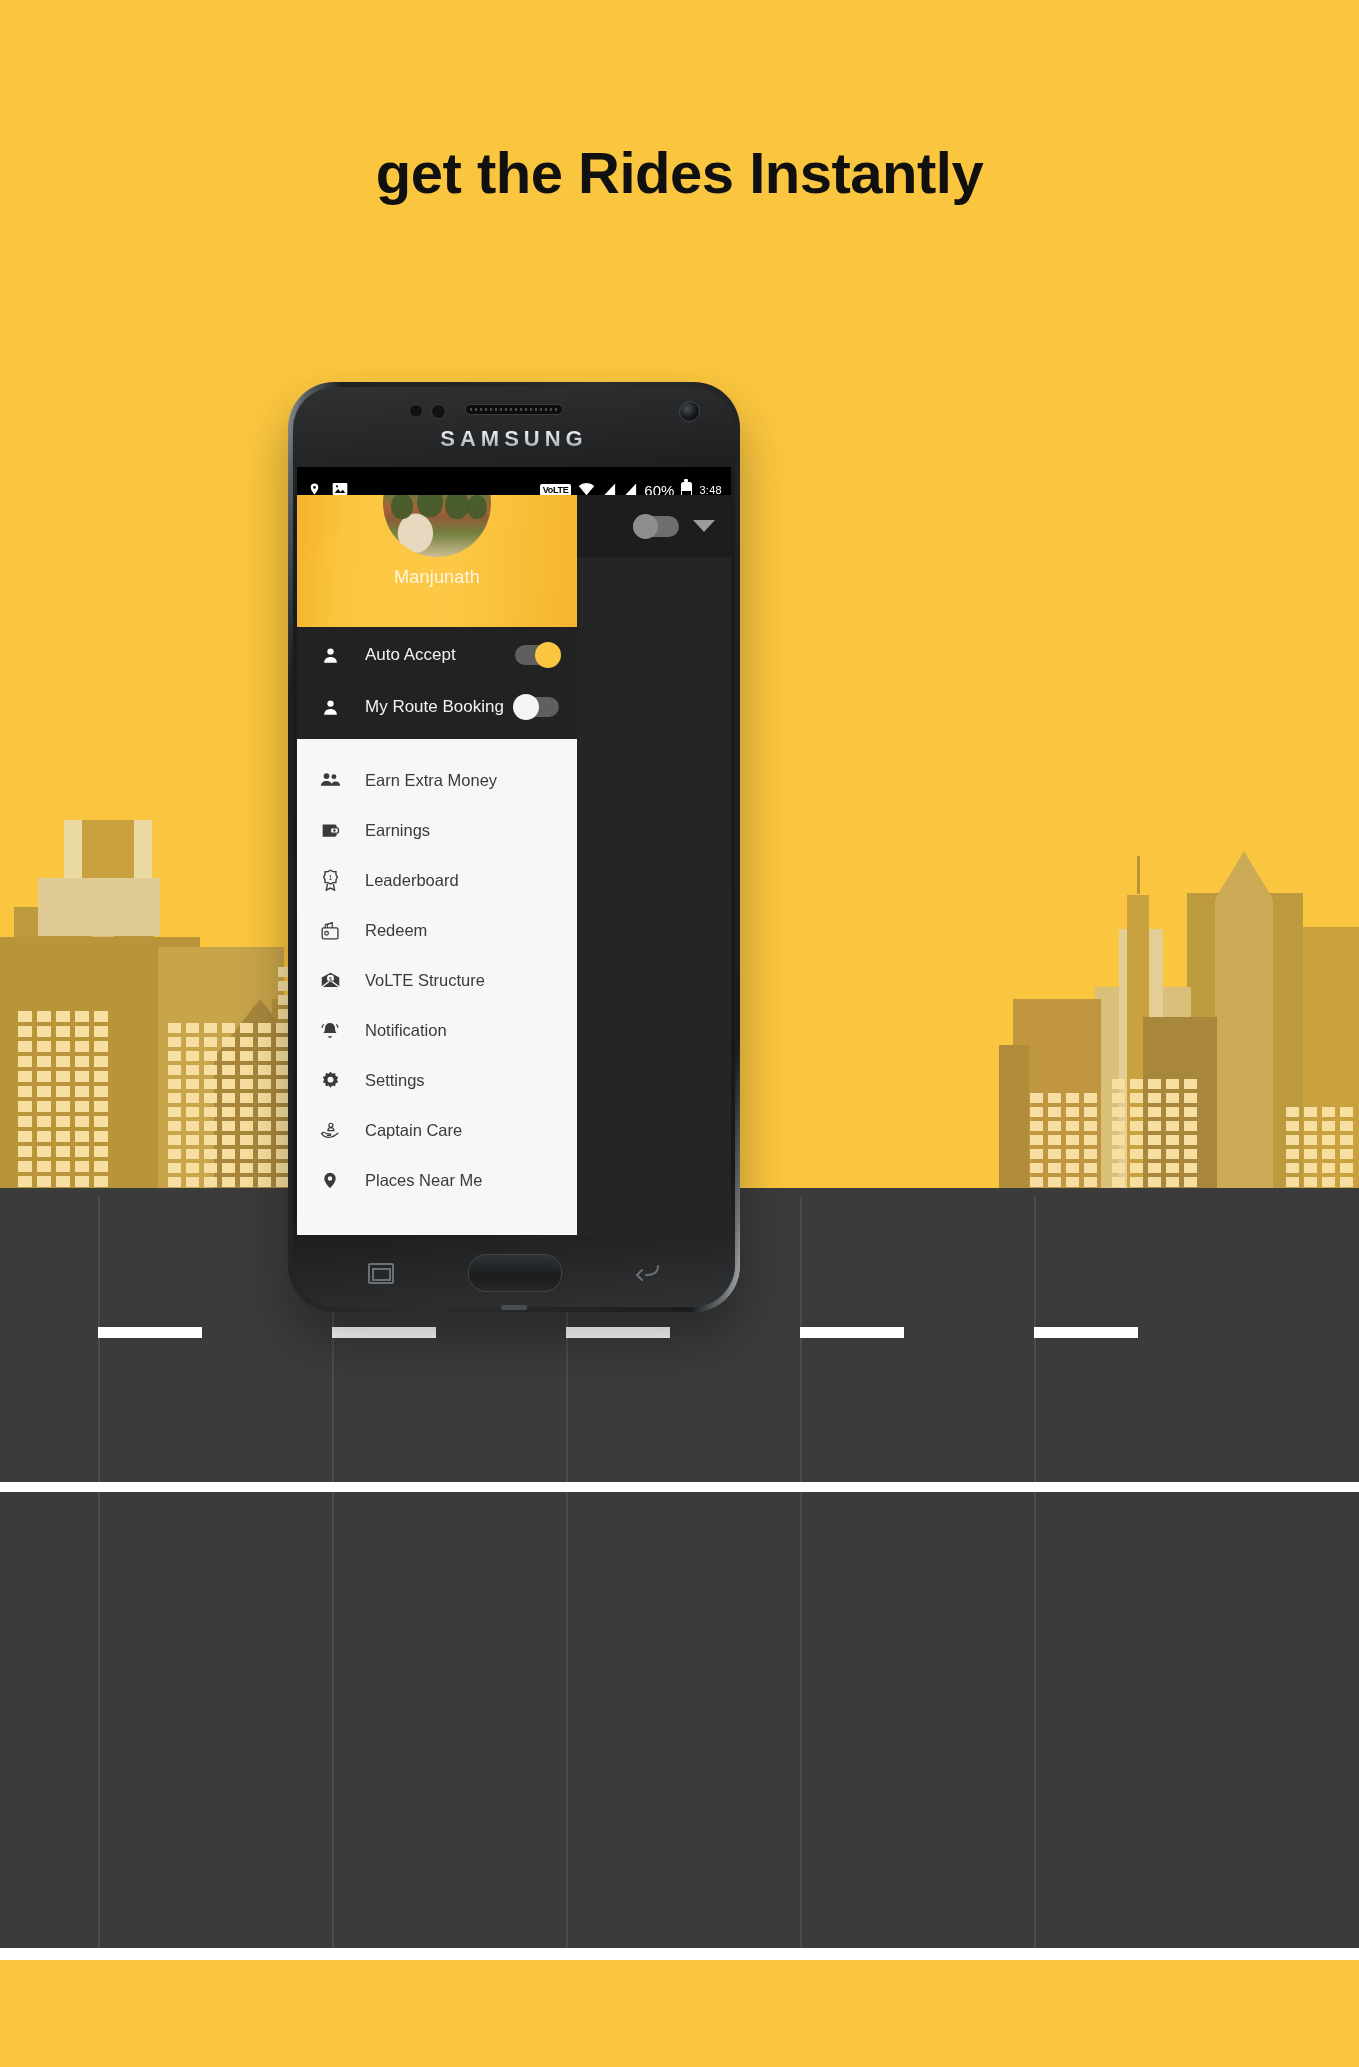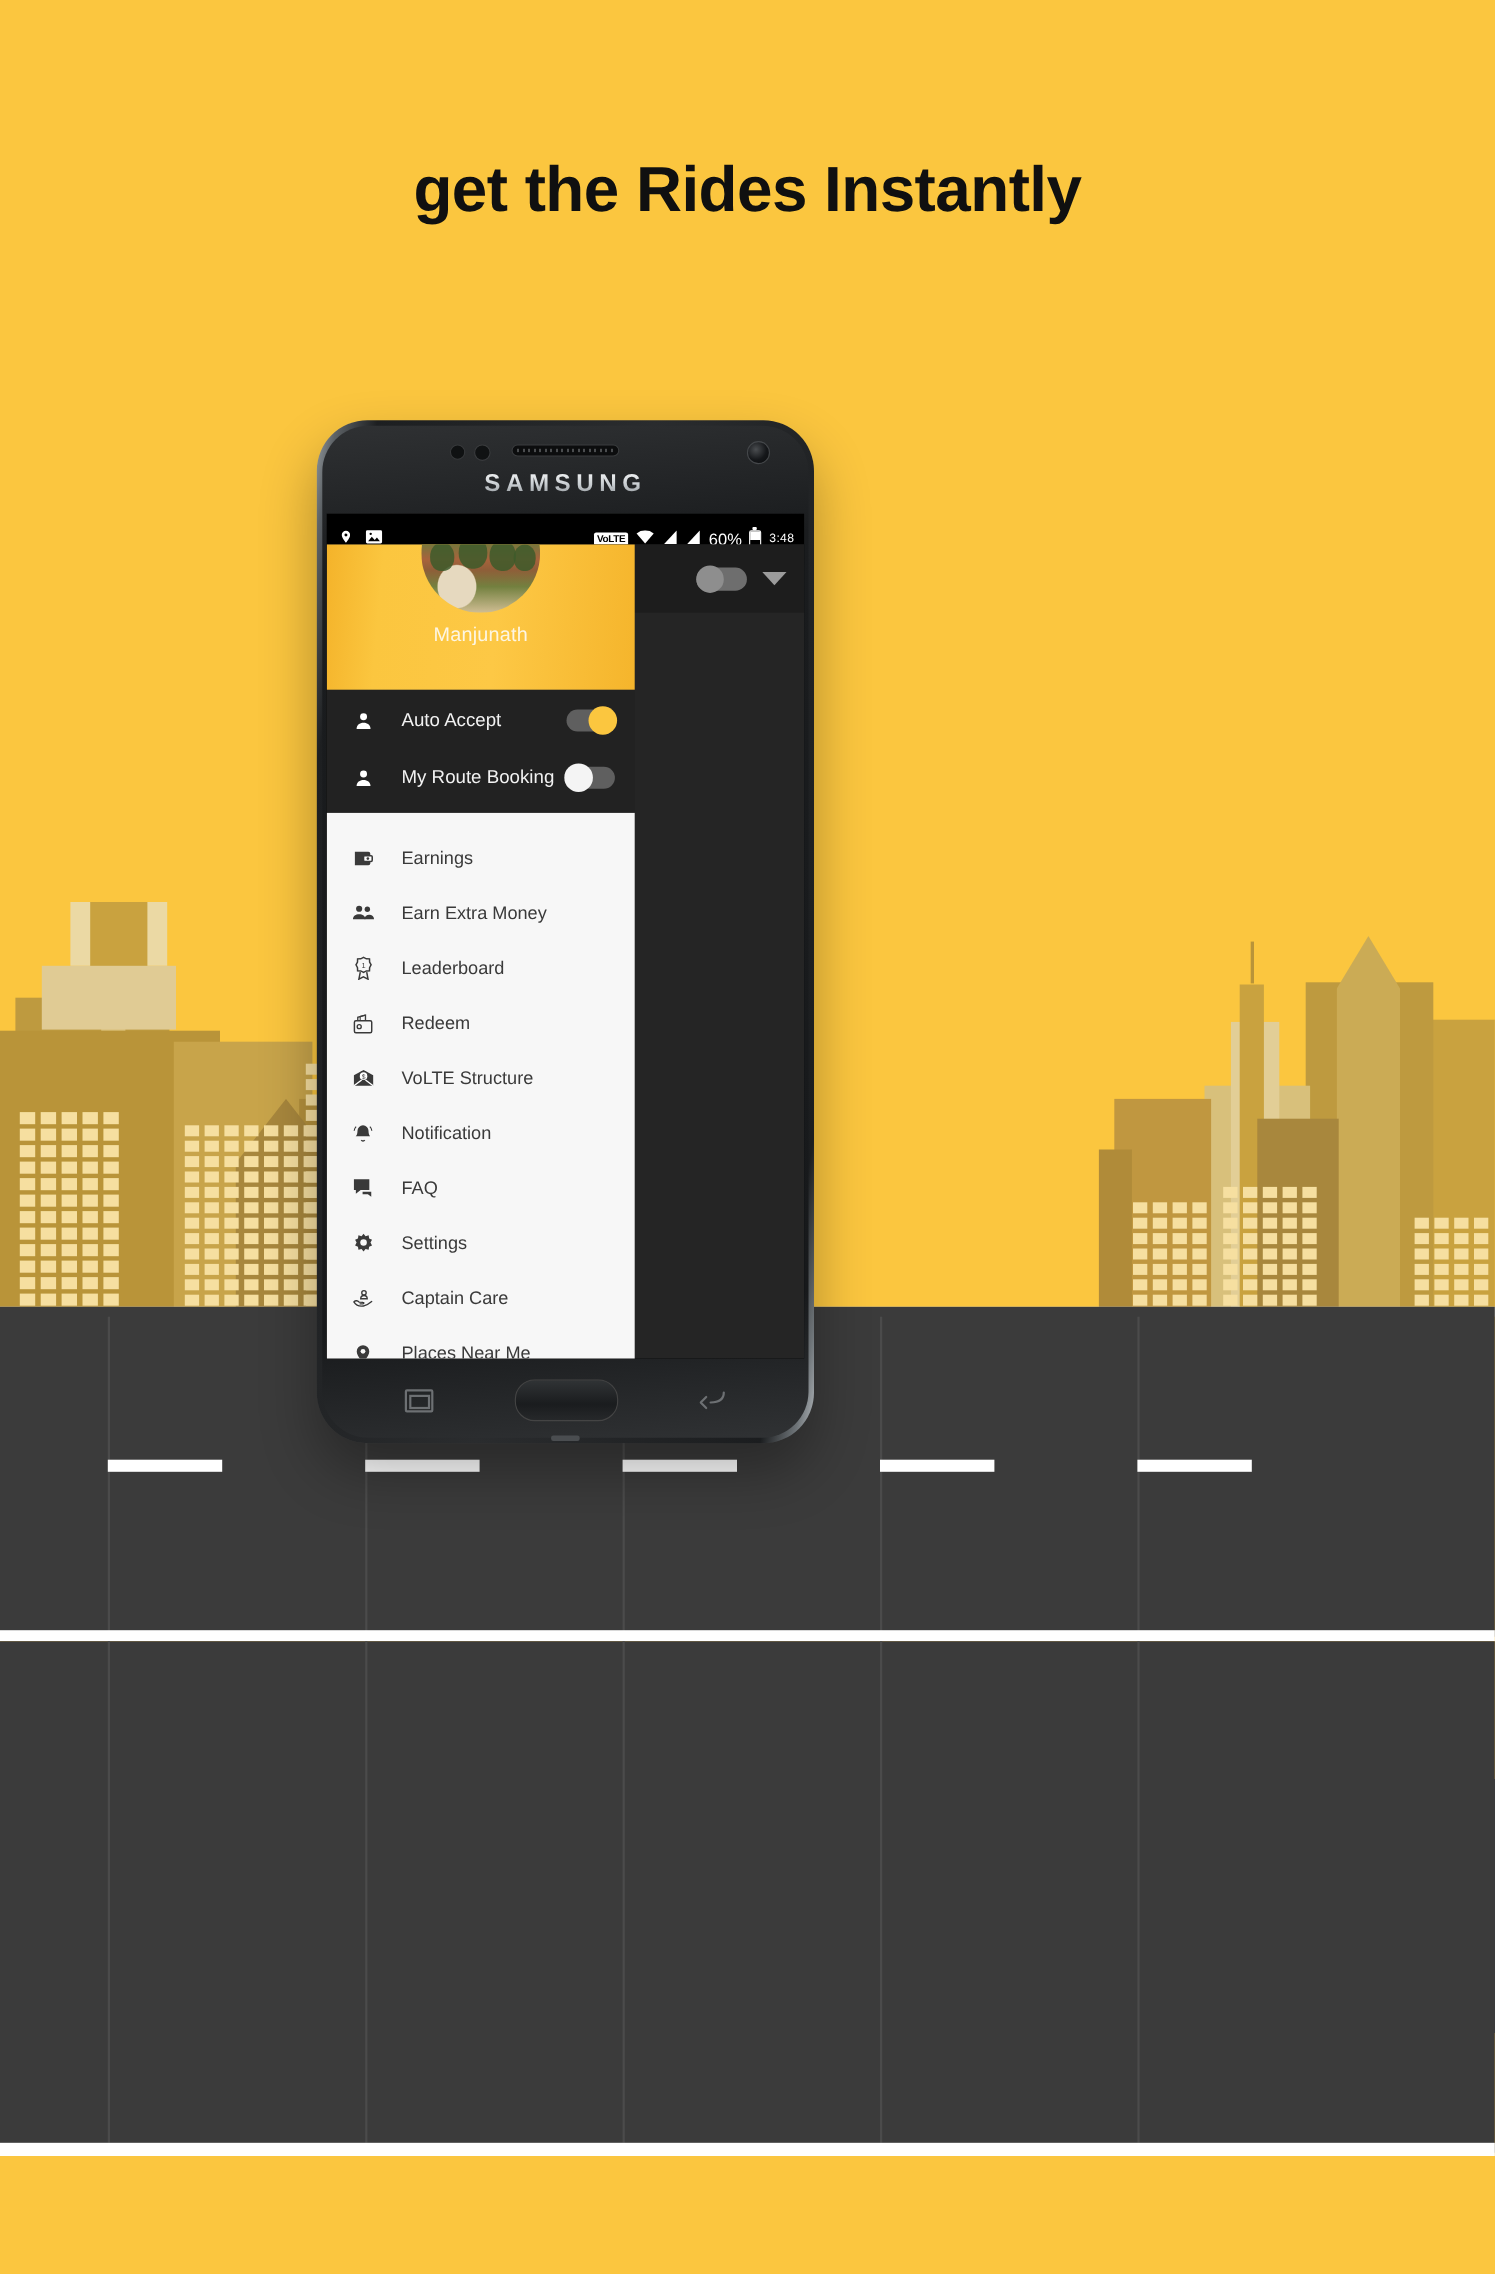--- a/index.html
+++ b/index.html
@@ -572,43 +572,43 @@
               <span class="knob"></span>
             </span>
         </div>
 
       </div>
 
       <div class="drawer-list">
 
         <div class="mrow">
           <span class="ico">
-            <svg width="21" height="21" viewBox="0 0 24 24">
-                <path fill="#3a3a3a" d="M3 5h14a2 2 0 012 2v10a2 2 0 01-2 2H3z"></path>
-                <rect x="12" y="9" width="9" height="6" rx="1.2" fill="#fff" stroke="#3a3a3a" stroke-width="1.6"></rect>
-                <circle cx="16.5" cy="12" r="1.4" fill="#3a3a3a"></circle>
-              </svg>
-          </span>
-          <span class="lbl">Earnings</span>
-        </div>
-
-        <div class="mrow">
-          <span class="ico">
             <svg width="22" height="21" viewBox="0 0 24 24">
                 <circle cx="8" cy="7" r="3.2" fill="#3a3a3a"></circle>
                 <circle cx="16.5" cy="7.6" r="2.8" fill="#3a3a3a"></circle>
                 <path d="M1.5 18c0-3.4 2.9-5.4 6.5-5.4S14.5 14.6 14.5 18z" fill="#3a3a3a"></path>
                 <path d="M13.5 18c0-3 2.2-4.8 5-4.8s5 1.8 5 4.8z" fill="#3a3a3a"></path>
               </svg>
           </span>
           <span class="lbl">Earn Extra Money</span>
         </div>
 
         <div class="mrow">
           <span class="ico">
+            <svg width="21" height="21" viewBox="0 0 24 24">
+                <path fill="#3a3a3a" d="M3 5h14a2 2 0 012 2v10a2 2 0 01-2 2H3z"></path>
+                <rect x="12" y="9" width="9" height="6" rx="1.2" fill="#fff" stroke="#3a3a3a" stroke-width="1.6"></rect>
+                <circle cx="16.5" cy="12" r="1.4" fill="#3a3a3a"></circle>
+              </svg>
+          </span>
+          <span class="lbl">Earnings</span>
+        </div>
+
+        <div class="mrow">
+          <span class="ico">
             <svg width="21" height="22" viewBox="0 0 24 26">
                 <path d="M12 1.5l3 1.6 3.4.1.1 3.4 1.6 3-1.6 3-.1 3.4-3.4.1-3 1.6-3-1.6-3.4-.1-.1-3.4-1.6-3 1.6-3 .1-3.4 3.4-.1z" fill="none" stroke="#3a3a3a" stroke-width="1.6"></path>
                 <text x="12" y="13" font-size="8" font-family="Liberation Sans" text-anchor="middle" fill="#3a3a3a">1</text>
                 <path d="M8.5 17.5L7 25l4.8-2.4L16.8 25l-1.4-7.5" fill="none" stroke="#3a3a3a" stroke-width="1.6"></path>
               </svg>
           </span>
           <span class="lbl">Leaderboard</span>
         </div>
 
         <div class="mrow">
@@ -640,29 +640,20 @@
             <svg width="20" height="21" viewBox="0 0 24 24">
                 <path d="M12 3a6 6 0 00-6 6c0 5-2 6-2 6h16s-2-1-2-6a6 6 0 00-6-6z" fill="#3a3a3a"></path>
                 <path d="M10.2 19a2 2 0 003.6 0" fill="none" stroke="#3a3a3a" stroke-width="1.6"></path>
                 <path d="M4.5 4.5C3 6 2.4 7.6 2.4 9" fill="none" stroke="#3a3a3a" stroke-width="1.3"></path>
                 <path d="M19.5 4.5C21 6 21.6 7.6 21.6 9" fill="none" stroke="#3a3a3a" stroke-width="1.3"></path>
               </svg>
           </span>
           <span class="lbl">Notification</span>
         </div>
 
-        <div class="mrow">
-          <span class="ico">
-            <svg width="21" height="20" viewBox="0 0 24 22">
-                <path d="M2 2h16v11H9l-5 4v-4H2z" fill="#3a3a3a"></path>
-                <path d="M11 15h9v5l-3.5-2.6H11z" fill="#3a3a3a"></path>
-              </svg>
-          </span>
-          <span class="lbl">FAQ</span>
-        </div>
 
         <div class="mrow">
           <span class="ico">
             <svg width="21" height="21" viewBox="0 0 24 24">
                 <path fill="#3a3a3a" d="M12 1.8l2.1 2.5 3.2-.8.5 3.3 3 1.3-1.6 2.9 1.6 2.9-3 1.3-.5 3.3-3.2-.8L12 20.2l-2.1-2.5-3.2.8-.5-3.3-3-1.3L4.8 11 3.2 8.1l3-1.3.5-3.3 3.2.8z"></path>
                 <circle cx="12" cy="11" r="3.4" fill="#f7f7f7"></circle>
               </svg>
           </span>
           <span class="lbl">Settings</span>
         </div>

